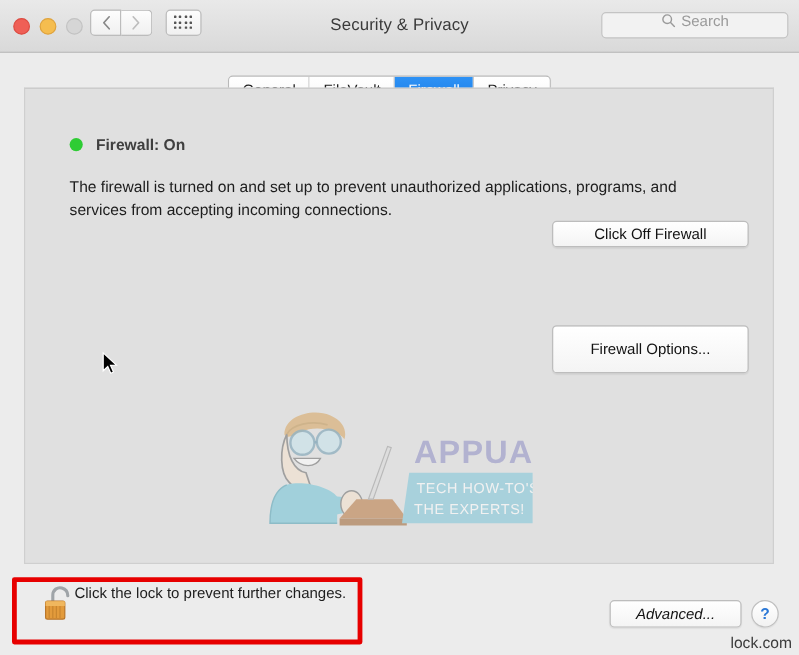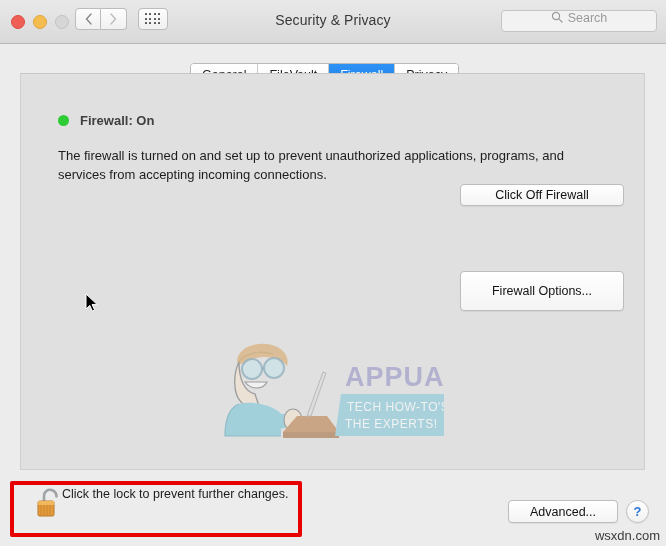--- a/index.html
+++ b/index.html
@@ -232,21 +232,21 @@
     width: 292px; height: 56px;
     border: 4px solid #e70000;
     border-radius: 2px;
     box-sizing: border-box;
     background: transparent;
   }
 
   .btn-advanced {
     position: absolute;
     left: 508px; top: 500px;
-    width: 110px; height: 23px;
+    width: 110px; height: 23px; font-style: italic;
   }
   .helpbtn {
     position: absolute;
     left: 626px; top: 500px;
     width: 23px; height: 23px;
     border-radius: 50%;
     background: linear-gradient(180deg,#ffffff,#f2f2f2);
     border: 1px solid #c0c0c0;
     box-sizing: border-box;
     display: flex;
@@ -386,17 +386,17 @@
     <rect x="2" y="14" width="16" height="4" fill="#f0b75e"></rect>
   </svg>
   <span class="lock-text">Click the lock to prevent further changes.</span>
 </div>
 
 <div class="redbox"></div>
 
 <button class="btn btn-advanced">Advanced...</button>
 <div class="helpbtn">?</div>
 
-<div class="site-watermark">wsxdn.com</div>
+<div class="site-watermark">lock.com</div>
 
 <svg class="cursor" viewBox="0 0 14 20">
   <path d="M1 1 L1 16 L4.8 12.4 L7.3 18 L9.6 17 L7.1 11.5 L12 11.3 Z" fill="#000000" stroke="#ffffff" stroke-width="1"></path>
 </svg>
 
 </body></html>

